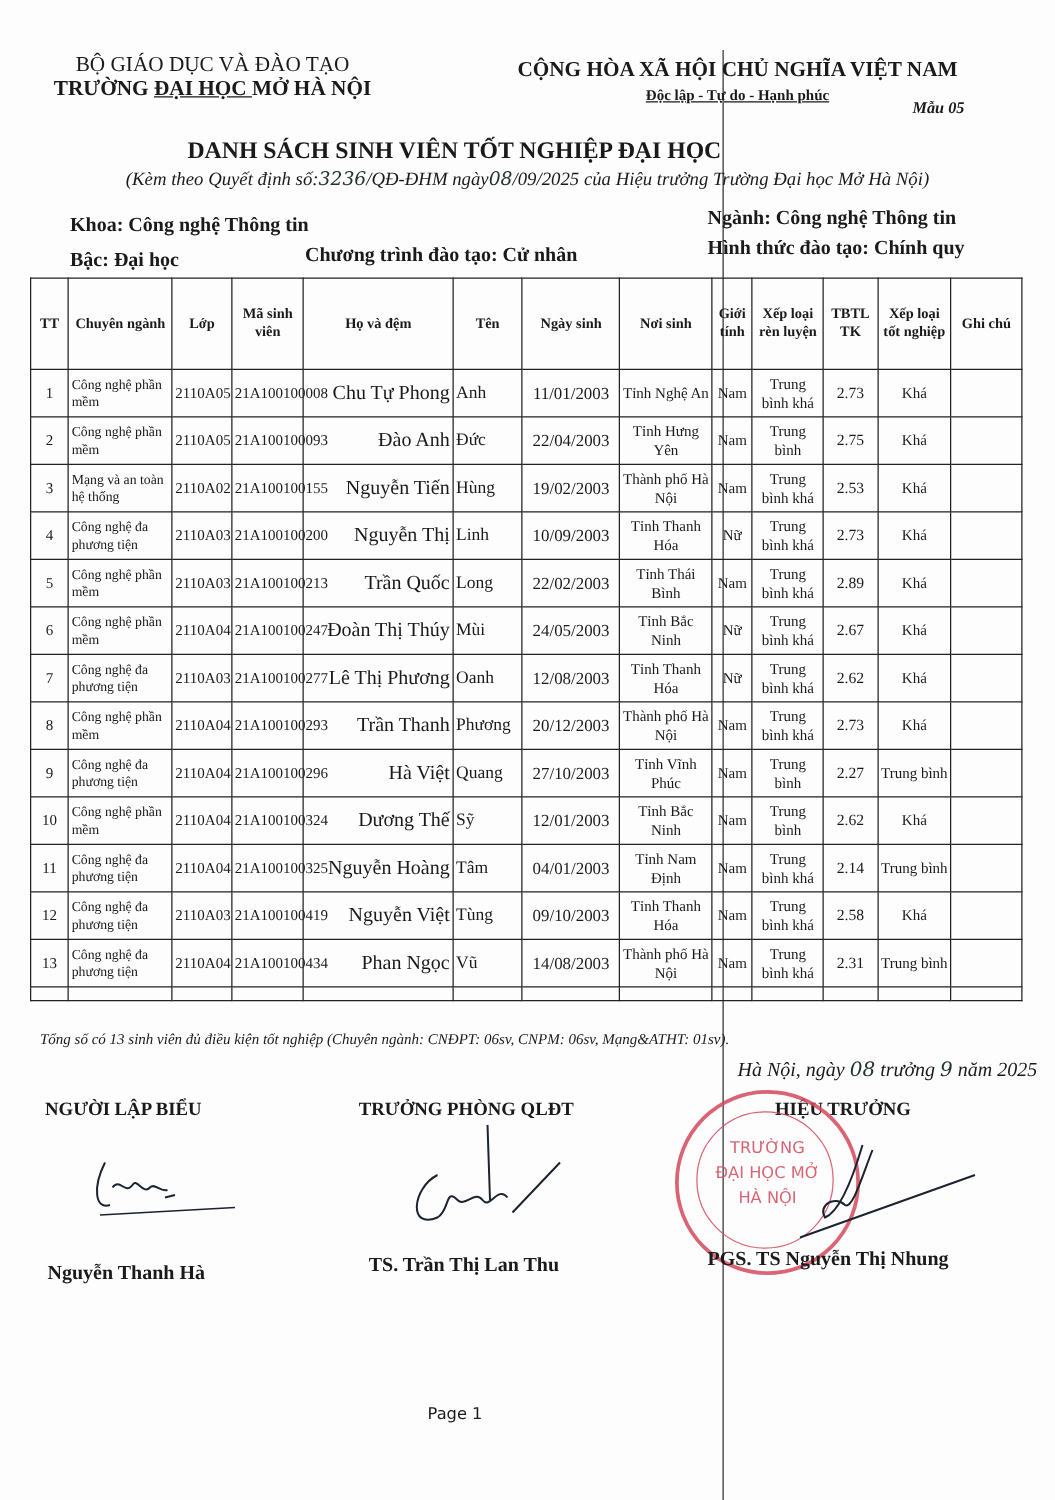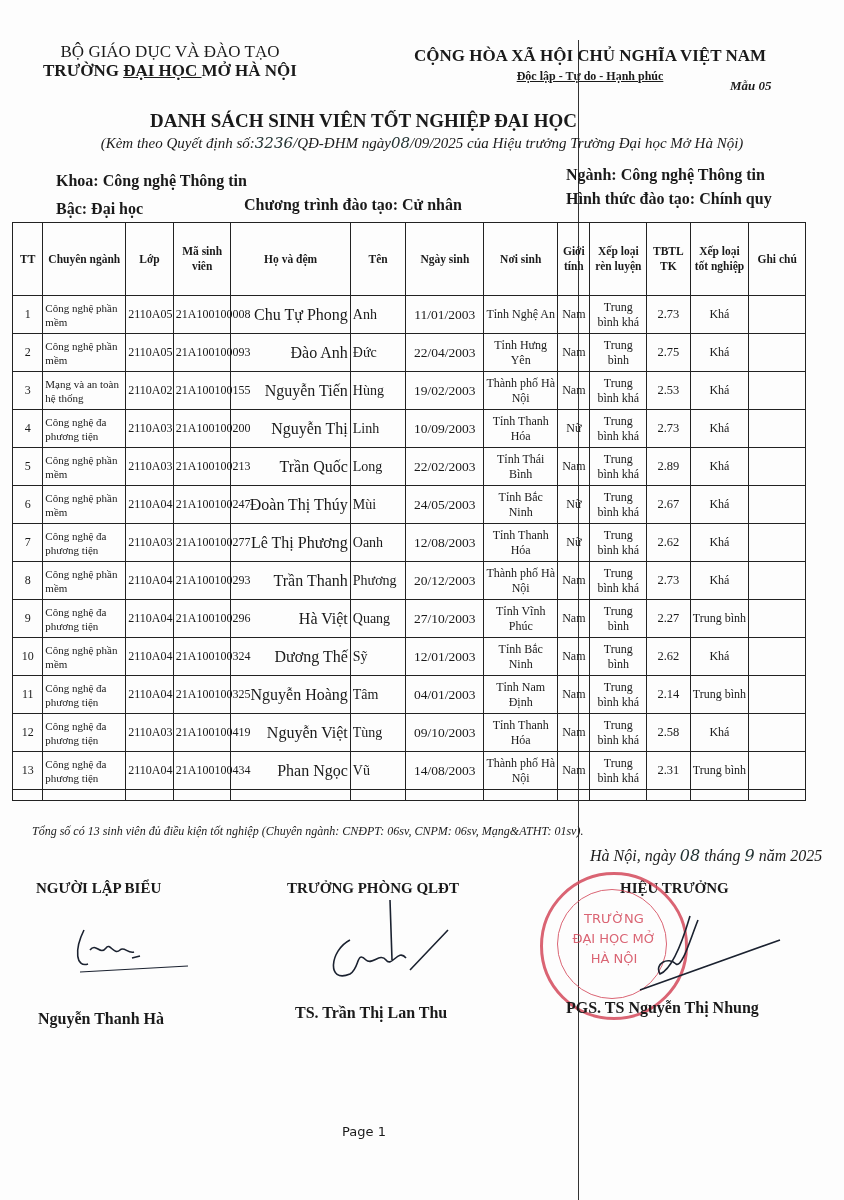--- a/index.html
+++ b/index.html
@@ -8,21 +8,21 @@
   .hdr-left { left: 20px; top: 42px; width: 300px; text-align: center; font-size: 17px; line-height: 19px; }
   .hdr-left .l2 { font-weight: bold; }
   .hdr-left .l2 u { text-decoration: underline; }
   .hdr-right { left: 400px; top: 46px; width: 380px; text-align: center; font-size: 17px; font-weight: bold; line-height: 20px; }
   .hdr-right .l2 { text-decoration: underline; font-size: 12px; }
   .mau { left: 730px; top: 78px; font-style: italic; font-weight: bold; font-size: 13px; }
   .title { left: 0; top: 110px; width: 727px; text-align: center; font-weight: bold; font-size: 19px; }
   .subtitle { left: 0; top: 134px; width: 844px; text-align: center; font-style: italic; font-size: 15px; }
   .hand { font-family: "DejaVu Serif", serif; font-style: italic; color: #233; }
   .info { font-weight: bold; font-size: 16px; }
-  table.list { position: absolute; left: 12px; top: 222px; width: 794px; border-collapse: collapse; table-layout: fixed; font-size: 12px; padding-left: 44px; }
+  table.list { position: absolute; left: 24px; top: 222px; width: 794px; border-collapse: collapse; table-layout: fixed; font-size: 12px; padding-left: 44px; }
   table.list th, table.list td { border: 1.4px solid #222; text-align: center; vertical-align: middle; padding: 0 2px; line-height: 15px; }
   table.list th { height: 72px; font-weight: bold; font-size: 11.5px; }
   table.list td { height: 37px; }
   table.list td.major { text-align: left; font-size: 11px; line-height: 14px; }
   table.list td.name { text-align: right; font-size: 16px; }
   table.list td.given { text-align: left; font-size: 14px; }
   table.list td.dob { font-size: 13.5px; }
   table.list td.num { font-size: 12.5px; }
   table.list tr.empty td { height: 10px; }
   .summary { left: 32px; top: 824px; font-style: italic; font-size: 12px; }
@@ -305,21 +305,21 @@
         <td></td>
         <td></td>
         <td></td>
       </tr>
     </tbody>
 </table>
 
 <div class="abs summary">Tổng số có 13 sinh viên đủ điều kiện tốt nghiệp (Chuyên ngành: CNĐPT: 06sv, CNPM: 06sv, Mạng&amp;ATHT: 01sv).</div>
 
 <div class="abs date">
-  <span>Hà Nội, ngày</span> <span class="hand">08</span> <span>tháng</span> <span class="hand">9</span> <span>năm 2025</span>
+  <span>Hà Nội, ngày</span> <span class="hand">08</span> <span>trưởng</span> <span class="hand">9</span> <span>năm 2025</span>
 </div>
 
 <div class="abs sig-title" style="left:36px;">NGƯỜI LẬP BIỂU</div>
 <div class="abs sig-title" style="left:287px;">TRƯỞNG PHÒNG QLĐT</div>
 <div class="abs sig-title" style="left:620px; top:880px;">HIỆU TRƯỞNG</div>
 
 <svg class="abs" style="left:70px; top:920px;" width="130" height="60">
   <path d="M14 10 C4 30, 6 48, 18 44 M20 30 C26 22, 30 36, 36 28 C40 22, 44 36, 50 30 C54 26, 58 34, 64 32 M62 38 L70 36" stroke="#1b2230" stroke-width="1.6" fill="none"></path>
   <line x1="10" y1="52" x2="118" y2="46" stroke="#1b2230" stroke-width="1.2"></line>
 </svg>

